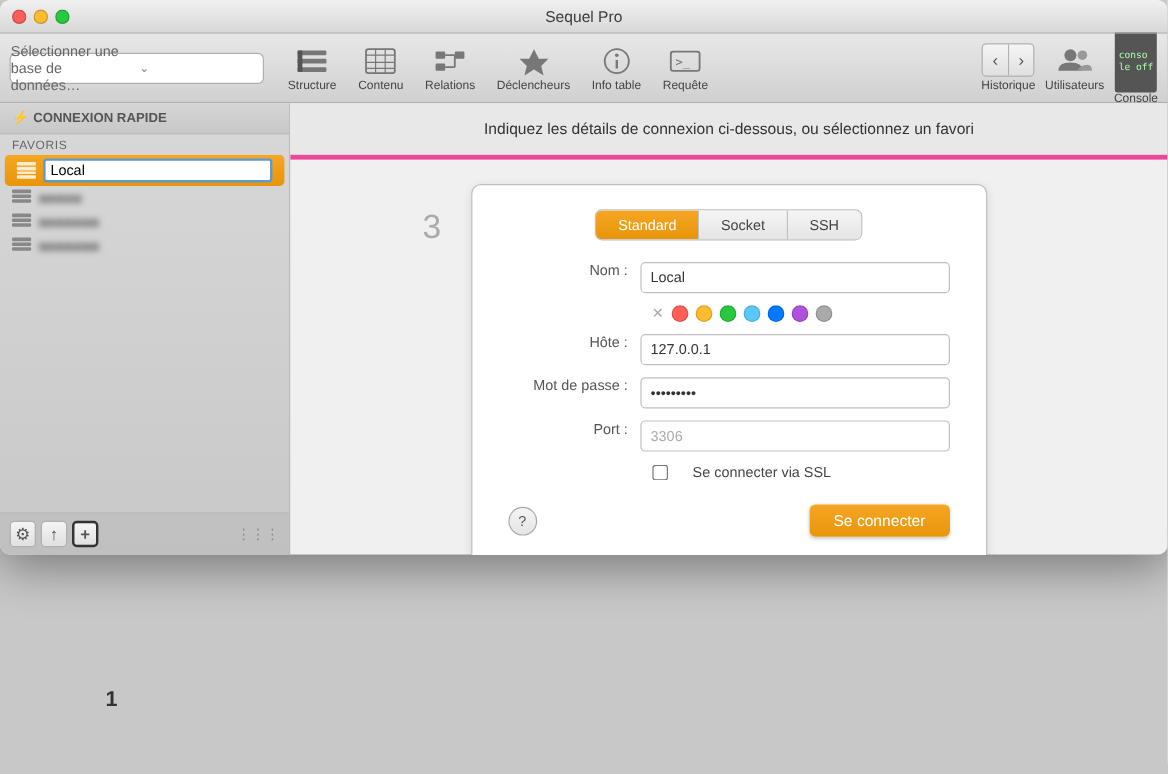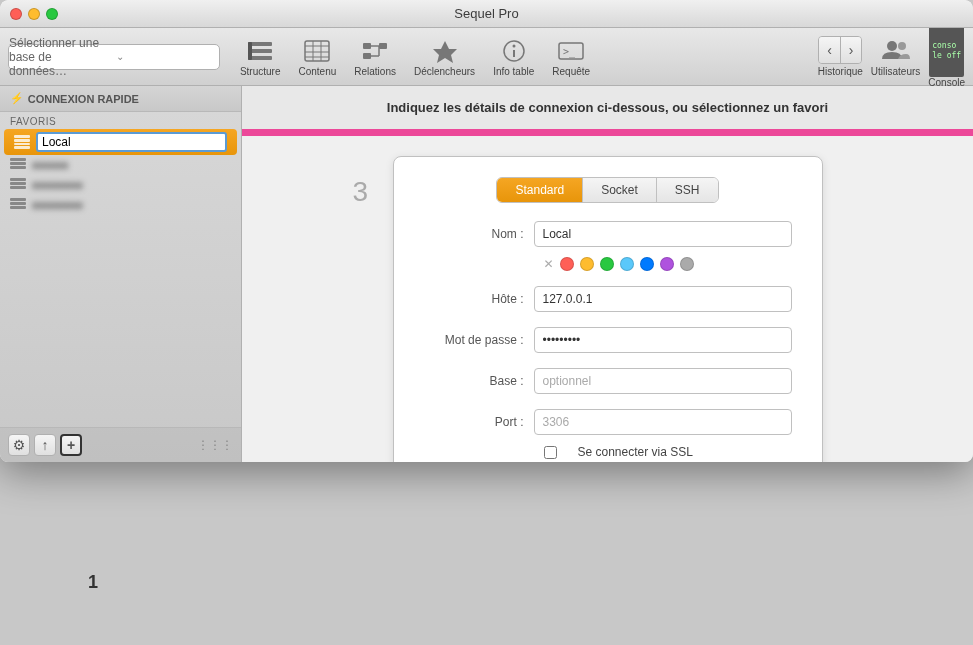--- a/index.html
+++ b/index.html
@@ -274,23 +274,23 @@
       flex: 1;
       display: flex;
       flex-direction: column;
       background: #f0f0f0;
     }
 
     .connection-header {
       text-align: center;
       padding: 14px;
       font-size: 13px;
-      font-weight: 700;
+      font-weight: 400;
       color: #333;
-      border-bottom: 7px solid #ec4899;
+      border-bottom: 4px solid #ec4899;
       background: #e8e8e8;
       flex-shrink: 0;
     }
 
     .connection-form-area {
       flex: 1;
       display: flex;
       align-items: flex-start;
       justify-content: center;
       padding: 20px;
@@ -341,23 +341,22 @@
     .tab:last-child { border-right: none; }
     .tab.active {
       background: linear-gradient(to bottom, #f5a623, #e8950a);
       color: white;
       font-weight: 500;
     }
 
     
     .form-row {
       display: flex;
-      align-items: center;
+      align-items: flex-start;
       margin-bottom: 10px;
-      margin-top: 15px;
     }
     .form-label {
       text-align: right;
       width: 110px;
       padding-right: 10px;
       font-size: 12px;
       color: #555;
       flex-shrink: 0;
     }
     .form-input {
@@ -660,24 +659,20 @@
               <label class="form-label">Hôte :</label>
               <input class="form-input" type="text" value="127.0.0.1" style="">
             </div>
 
 
             <div class="form-row">
               <label class="form-label">Mot de passe :</label>
               <input class="form-input" type="password" value="password1" style="">
             </div>
 
-            <div class="form-row">
-              <label class="form-label">Base :</label>
-              <input class="form-input" type="text" placeholder="optionnel" style="">
-            </div>
 
             <div class="form-row">
               <label class="form-label">Port :</label>
               <input class="form-input" type="text" placeholder="3306" style="">
             </div>
 
             <div class="checkbox-row">
               <input type="checkbox" id="ssl-check" style="">
               <label class="checkbox-label" for="ssl-check">Se connecter via SSL</label>
             </div>

